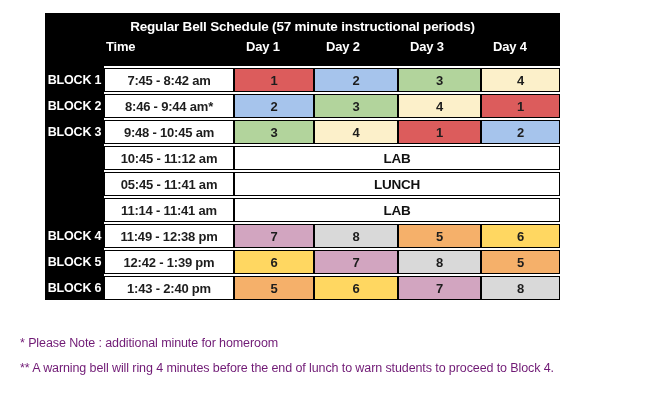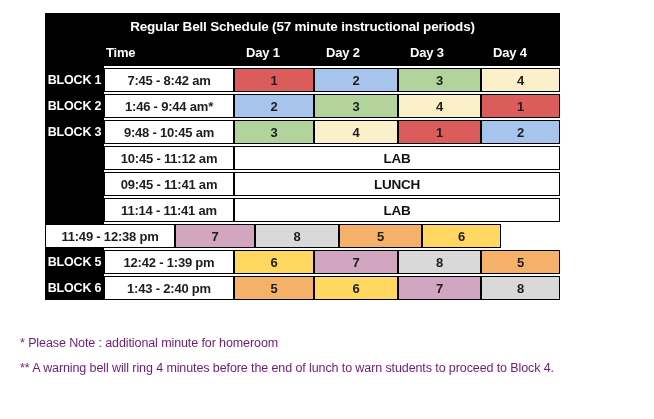--- a/index.html
+++ b/index.html
@@ -9,21 +9,21 @@
   }
   .schedule{position:absolute;left:45px;top:13px;width:515px;height:287px;}
   .black-col{position:absolute;left:0;top:0;width:59px;height:287px;background:#000;}
   .title-row{
     position:relative;height:26px;background:#000;color:#fff;
     display:flex;align-items:center;justify-content:center;
     font-weight:700;font-size:13.5px;letter-spacing:-0.2px;white-space:nowrap;
   }
   .header-row{
     position:relative;height:27px;background:#000;color:#fff;
-    display:flex;align-items:center;font-weight:700;font-size:13px;letter-spacing:-0.2px;
+    display:flex;align-items:flex-start;font-weight:700;font-size:13px;letter-spacing:-0.2px;
   }
   .cw-block{width:59px;}
   .cw-time{width:130px;}
   .cw-d1{width:80px;}
   .cw-d2{width:84px;}
   .cw-d3{width:83px;}
   .cw-d4{width:79px;}
   .h-time{box-sizing:border-box;padding-left:2px;}
   .h-day{box-sizing:border-box;padding-left:12px;}
   .row{position:relative;display:flex;height:24px;margin-top:2px;border-radius:8px;}
@@ -64,21 +64,21 @@
       <div class="cell block cw-block">BLOCK 1</div>
       <div class="cell time cw-time">7:45 - 8:42 am</div>
       <div class="cell cw-d1" style="background-color: rgb(220, 92, 92);">1</div>
       <div class="cell cw-d2" style="background-color: rgb(166, 196, 236);">2</div>
       <div class="cell cw-d3" style="background-color: rgb(178, 212, 156);">3</div>
       <div class="cell cw-d4" style="background-color: rgb(252, 240, 202);">4</div>
     </div>
 
     <div class="row">
       <div class="cell block cw-block">BLOCK 2</div>
-      <div class="cell time cw-time">1:46 - 9:44 am*</div>
+      <div class="cell time cw-time">8:46 - 9:44 am*</div>
       <div class="cell cw-d1" style="background-color: rgb(166, 196, 236);">2</div>
       <div class="cell cw-d2" style="background-color: rgb(178, 212, 156);">3</div>
       <div class="cell cw-d3" style="background-color: rgb(252, 240, 202);">4</div>
       <div class="cell cw-d4" style="background-color: rgb(220, 92, 92);">1</div>
     </div>
 
     <div class="row">
       <div class="cell block cw-block">BLOCK 3</div>
       <div class="cell time cw-time">9:48 - 10:45 am</div>
       <div class="cell cw-d1" style="background-color: rgb(178, 212, 156);">3</div>
@@ -88,31 +88,32 @@
     </div>
 
     <div class="row">
       <div class="cell block cw-block"></div>
       <div class="cell time cw-time">10:45 - 11:12 am</div>
       <div class="cell span-cell">LAB</div>
     </div>
 
     <div class="row">
       <div class="cell block cw-block"></div>
-      <div class="cell time cw-time">09:45 - 11:41 am</div>
+      <div class="cell time cw-time">05:45 - 11:41 am</div>
       <div class="cell span-cell">LUNCH</div>
     </div>
 
     <div class="row">
       <div class="cell block cw-block"></div>
       <div class="cell time cw-time">11:14 - 11:41 am</div>
       <div class="cell span-cell">LAB</div>
     </div>
 
     <div class="row">
+      <div class="cell block cw-block">BLOCK 4</div>
       <div class="cell time cw-time">11:49 - 12:38 pm</div>
       <div class="cell cw-d1" style="background-color: rgb(210, 165, 192);">7</div>
       <div class="cell cw-d2" style="background-color: rgb(217, 217, 217);">8</div>
       <div class="cell cw-d3" style="background-color: rgb(245, 176, 106);">5</div>
       <div class="cell cw-d4" style="background-color: rgb(255, 215, 97);">6</div>
     </div>
 
     <div class="row">
       <div class="cell block cw-block">BLOCK 5</div>
       <div class="cell time cw-time">12:42 - 1:39 pm</div>

